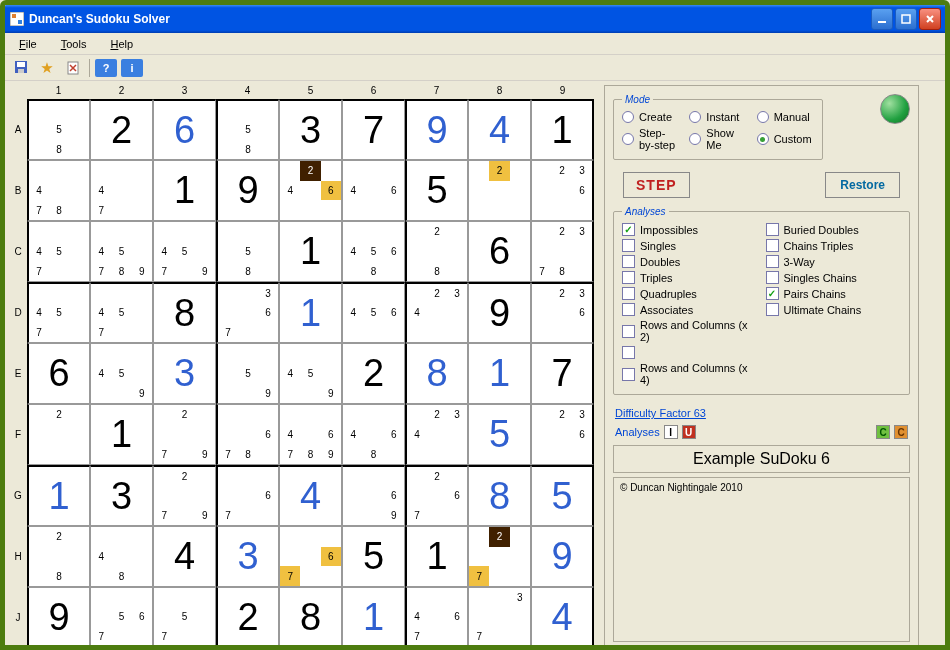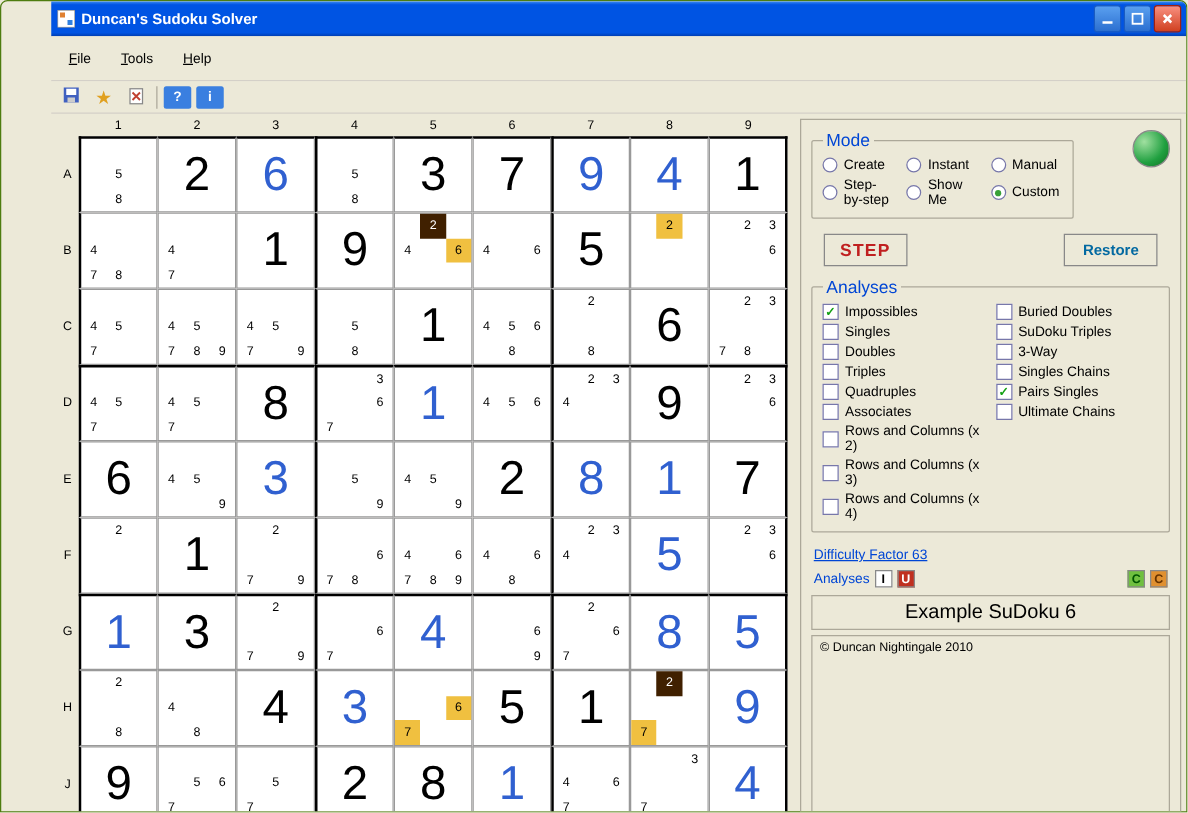--- a/index.html
+++ b/index.html
@@ -1,27 +1,27 @@
 <!DOCTYPE html>
 <html><head>
 <meta charset="utf-8">
 <style>
 * { box-sizing: border-box; margin: 0; padding: 0; }
 body { font-family: Tahoma, sans-serif; font-size: 11px; background: #ece9d8; overflow: hidden; }
 
-.window { width: 950px; height: 650px; background: #ece9d8; border: 1px solid #4d7c0f; border-radius: 6px 6px 0 0; overflow: hidden; padding-left: 40px; }
+.window { width: 950px; height: 650px; background: #ece9d8; border: 5px solid #4d7c0f; border-radius: 6px 6px 0 0; overflow: hidden; }
 
 .titlebar { height: 28px; background: linear-gradient(to bottom, #3c8cf0 0%, #0054e3 10%, #0054e3 90%, #003db0 100%); display: flex; align-items: center; padding: 0 4px; color: white; }
 .titlebar .app-icon { width: 16px; height: 16px; margin-right: 4px; display: inline-flex; align-items: center; justify-content: center; }
 .titlebar .title { flex: 1; font-size: 12px; font-weight: bold; }
 .titlebar .win-btns { display: flex; gap: 2px; }
 .titlebar .win-btn { width: 22px; height: 22px; background: linear-gradient(to bottom, #5aa0f0, #2b6fd0); border: 1px solid #1a5bc0; border-radius: 3px; display: flex; align-items: center; justify-content: center; color: white; font-weight: bold; font-size: 11px; cursor: pointer; }
 .titlebar .win-btn.close { background: linear-gradient(to bottom, #f89080, #d04020); border-color: #a02010; }
 
-.menubar { height: 36px; background: #ece9d8; display: flex; align-items: center; padding: 0 8px; gap: 12px; border-bottom: 1px solid #d4d0c8; }
+.menubar { height: 22px; background: #ece9d8; display: flex; align-items: center; padding: 0 8px; gap: 12px; border-bottom: 1px solid #d4d0c8; }
 .menubar .menu-item { padding: 2px 6px; cursor: pointer; }
 .menubar .menu-item .ul { text-decoration: underline; }
 
 .toolbar { height: 26px; background: #ece9d8; display: flex; align-items: center; padding: 0 4px; gap: 2px; border-bottom: 1px solid #d4d0c8; }
 .toolbar .tb-btn { width: 24px; height: 22px; display: flex; align-items: center; justify-content: center; cursor: pointer; border: 1px solid transparent; }
 .toolbar .tb-sep { width: 1px; height: 18px; background: #aca899; margin: 0 2px; }
 .tb-blue { background: #3a7fe0; color: white; font-weight: bold; width: 22px; height: 18px; display: flex; align-items: center; justify-content: center; border-radius: 2px; }
 
 .content { display: flex; height: calc(650px - 28px - 22px - 26px); padding: 4px; gap: 10px; }
 
@@ -44,21 +44,21 @@
 .bt { border-top: 2px solid #000 !important; }
 .bb { border-bottom: 2px solid #000 !important; }
 .bl { border-left: 2px solid #000 !important; }
 .br { border-right: 2px solid #000 !important; }
 
 
 .panel { width: 315px; background: #ece9d8; border: 1px solid #aca899; padding: 8px; position: relative; display: flex; flex-direction: column; }
 .globe { position: absolute; top: 8px; right: 8px; width: 30px; height: 30px; border-radius: 50%; background: radial-gradient(circle at 30% 30%, #a0e0a0, #20a040 60%, #107020); border: 1px solid #888; cursor: pointer; }
 
 fieldset { border: 1px solid #aca899; border-radius: 2px; margin-bottom: 8px; padding: 6px 8px 8px; }
-legend { color: #0046d5; font-size: 14px; padding: 0 3px; }
+legend { color: #0046d5; font-size: 10px; padding: 0 3px; font-style: italic; }
 
 .mode-grid { display: grid; grid-template-columns: 1fr 1fr 1fr; gap: 4px 10px; }
 .radio-row, .check-row { display: flex; align-items: center; gap: 5px; cursor: pointer; }
 .radio { width: 12px; height: 12px; border: 1px solid #77a; border-radius: 50%; background: white; display: flex; align-items: center; justify-content: center; flex-shrink: 0; }
 .radio.checked::after { content: ''; width: 5px; height: 5px; background: #38a038; border-radius: 50%; }
 
 .btn-row { display: flex; justify-content: space-between; padding: 4px 10px 8px; gap: 44px; }
 .btn { padding: 4px 14px; border: 1px solid #888; background: #ece9d8; cursor: pointer; font-family: inherit; font-size: 12px; }
 .btn-step { color: #c02020; font-size: 14px; font-weight: bold; letter-spacing: 1px; padding: 4px 12px; }
 .btn-restore { color: #0369a1; font-weight: bold; }
@@ -909,21 +909,21 @@
             <div class="check-row">
               <span class="chk"></span>
               <span>Buried Doubles</span>
             </div>
             <div class="check-row">
               <span class="chk"></span>
               <span>Singles</span>
             </div>
             <div class="check-row">
               <span class="chk"></span>
-              <span>SuDoku Triples</span>
+              <span>Chains Triples</span>
             </div>
             <div class="check-row">
               <span class="chk"></span>
               <span>Doubles</span>
             </div>
             <div class="check-row">
               <span class="chk"></span>
               <span>3-Way</span>
             </div>
             <div class="check-row">
@@ -933,37 +933,36 @@
             <div class="check-row">
               <span class="chk"></span>
               <span>Singles Chains</span>
             </div>
             <div class="check-row">
               <span class="chk"></span>
               <span>Quadruples</span>
             </div>
             <div class="check-row">
               <span class="chk">✓</span>
-              <span>Pairs Singles</span>
+              <span>Pairs Chains</span>
             </div>
             <div class="check-row">
               <span class="chk"></span>
               <span>Associates</span>
             </div>
             <div class="check-row">
               <span class="chk"></span>
               <span>Ultimate Chains</span>
             </div>
             <div class="check-row">
               <span class="chk"></span>
               <span>Rows and Columns (x 2)</span>
             </div>
             <div class="check-row" style="grid-column: 1;">
               <span class="chk"></span>
-              <span>Rows and Columns (x 3)</span>
             </div>
             <div></div>
             <div class="check-row" style="grid-column: 1;">
               <span class="chk"></span>
               <span>Rows and Columns (x 4)</span>
             </div>
             <div></div>
           </div>
       </fieldset>
 

